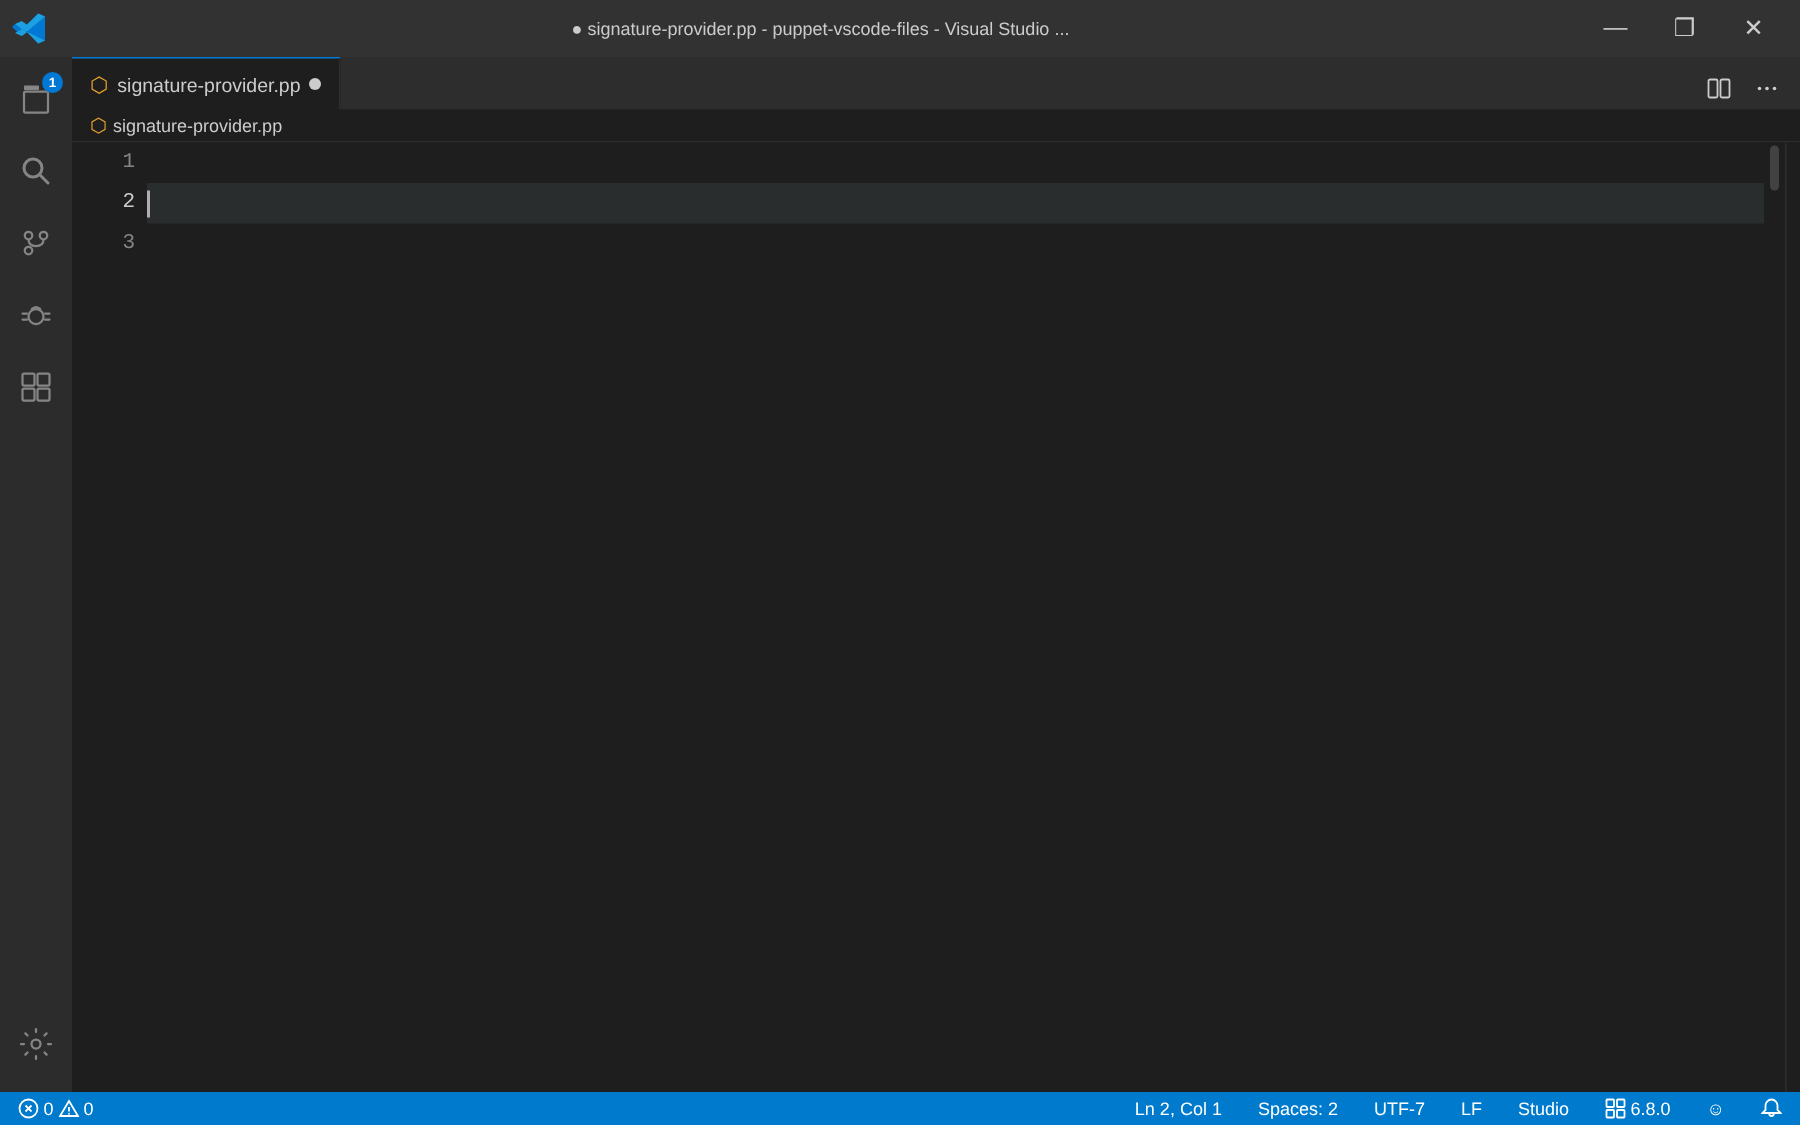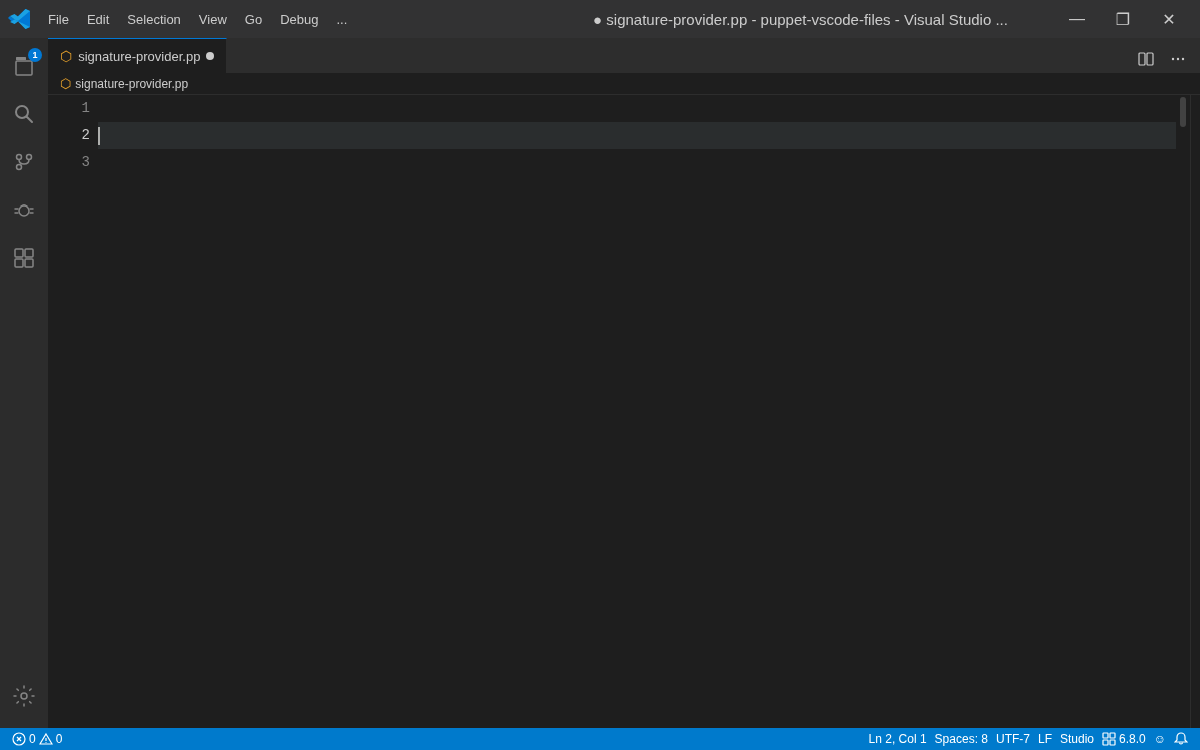--- a/index.html
+++ b/index.html
@@ -39,21 +39,21 @@
     .menu-item {
       padding: 4px 8px;
       font-size: 13px;
       color: #cccccc;
       cursor: pointer;
       border-radius: 4px;
     }
     .title-bar-title {
       flex: 1;
       text-align: center;
-      font-size: 15px;
+      font-size: 12px;
       color: #cccccc;
     }
     .title-bar-controls {
       display: flex;
       gap: 0;
     }
     .title-btn {
       width: 46px;
       height: 38px;
       display: flex;
@@ -276,49 +276,40 @@
       align-items: center;
       gap: 3px;
       padding: 0 4px;
       cursor: pointer;
       height: 22px;
     }
     .status-spacer { flex: 1; }
     .status-right {
       display: flex;
       align-items: center;
-      gap: 0;
+      gap: 16px;
     }
 
     
     svg {
       display: inline-block;
       vertical-align: middle;
     }
   </style>
 </head>
 <body>
 
 <div class="title-bar">
 
   <svg class="title-bar-logo" viewBox="0 0 24 24" fill="none">
     <path d="M17.5 2L6.5 12.5L2 9L0 11L6.5 17L10 14L17.5 22L22 20V4L17.5 2Z" fill="#0078D4"></path>
     <path d="M17.5 2L10 9.5L6.5 7L2 9L6.5 12.5L10 14L22 4L17.5 2Z" fill="#1BA1E2"></path>
     <path d="M17.5 22L10 14.5L6.5 17L2 15L6.5 12.5L22 20L17.5 22Z" fill="#1BA1E2"></path>
   </svg>
 
-  <div class="title-bar-menus">
-    <span class="menu-item">File</span>
-    <span class="menu-item">Edit</span>
-    <span class="menu-item">Selection</span>
-    <span class="menu-item">View</span>
-    <span class="menu-item">Go</span>
-    <span class="menu-item">Debug</span>
-    <span class="menu-item">...</span>
-  </div>
 
   <div class="title-bar-title">● signature-provider.pp - puppet-vscode-files - Visual Studio ...</div>
 
   <div class="title-bar-controls">
     <div class="title-btn">—</div>
     <div class="title-btn">❐</div>
     <div class="title-btn close">✕</div>
   </div>
 </div>
 
@@ -460,21 +451,21 @@
     </div>
   </div>
 
   <div class="status-spacer"></div>
 
   <div class="status-right">
     <div class="status-item">
       <span>Ln 2, Col 1</span>
     </div>
     <div class="status-item">
-      <span>Spaces: 8</span>
+      <span>Spaces: 2</span>
     </div>
     <div class="status-item">
       <span>UTF-7</span>
     </div>
     <div class="status-item">
       <span>LF</span>
     </div>
     <div class="status-item">
       <span>Studio</span>
     </div>

